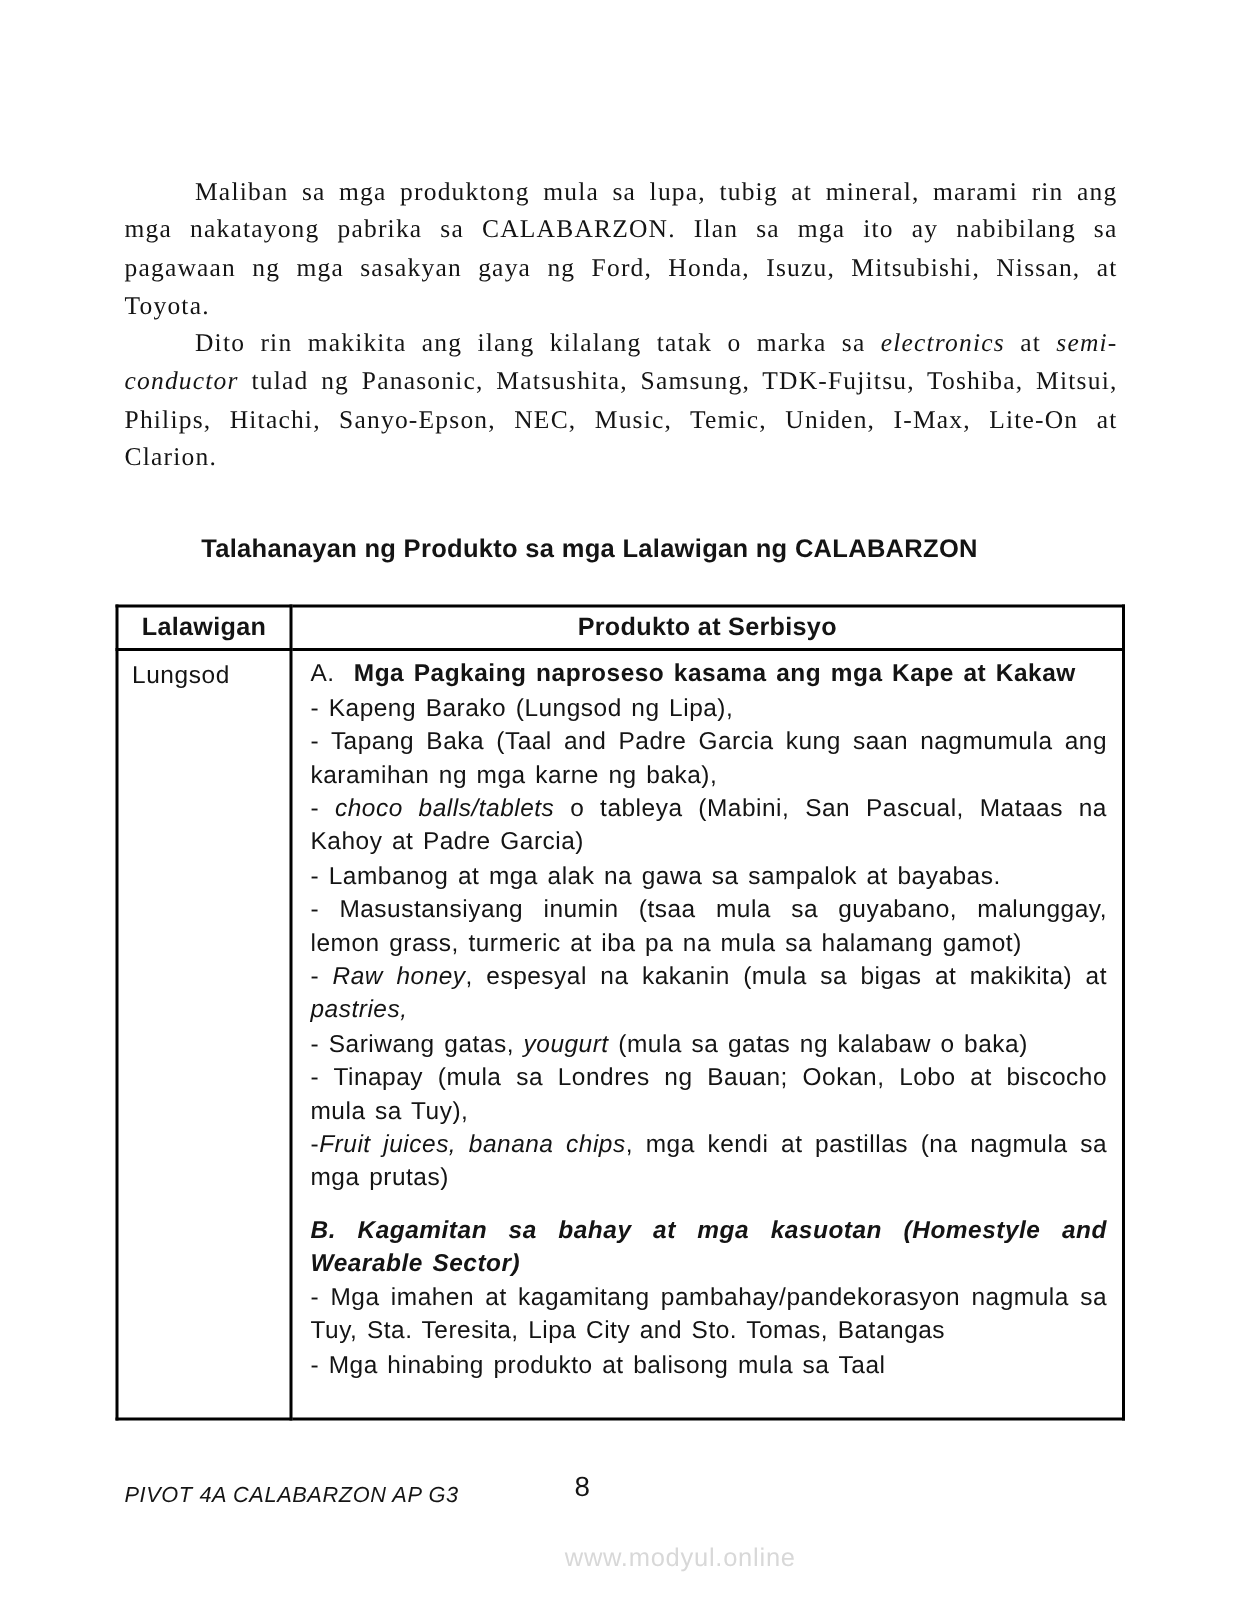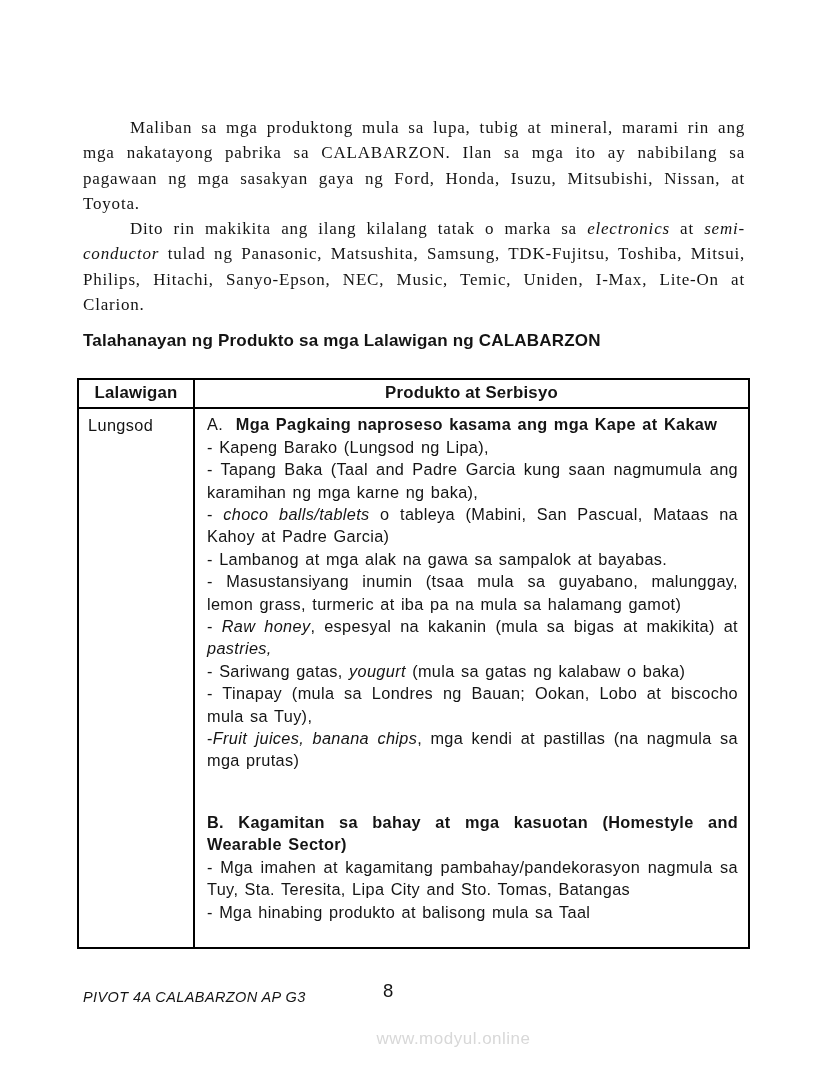--- a/index.html
+++ b/index.html
@@ -25,24 +25,25 @@
     margin: 0;
     font-size: 17px;
     line-height: 25.3px;
     text-align: justify;
     text-indent: 47px;
     letter-spacing: 0.8px;
     word-spacing: 3px;
     font-family: Liberation Serif, serif;
   }
   .table-title {
-    margin: 14px 0 0 0;
+    margin: 39px 0 0 0;
     width: 620px;
     font-size: 17px;
     font-weight: bold;
+    text-align: center;
     letter-spacing: 0.2px;
   }
   table.products-table {
     border-collapse: collapse;
     margin-top: 27px;
     margin-left: -6px;
     width: 673px;
     table-layout: fixed;
   }
   .products-table th, .products-table td {
@@ -67,21 +68,21 @@
     vertical-align: top;
     padding: 4px 10px 24px 12px;
   }
   .cell-par {
     font-size: 16.3px;
     line-height: 22.4px;
     text-align: justify;
     letter-spacing: 0.35px;
     word-spacing: 1.5px;
   }
-  .cell-par.gap { margin-top: 39px; }
+  .cell-par.gap { margin-top: 12px; font-style: italic; }
   .seg-i { font-style: italic; }
   .seg-b { font-weight: bold; }
   .footer-left {
     position: absolute;
     left: 83px;
     top: 989px;
     font-size: 14.5px;
     font-style: italic;
     letter-spacing: 0.4px;
   }

